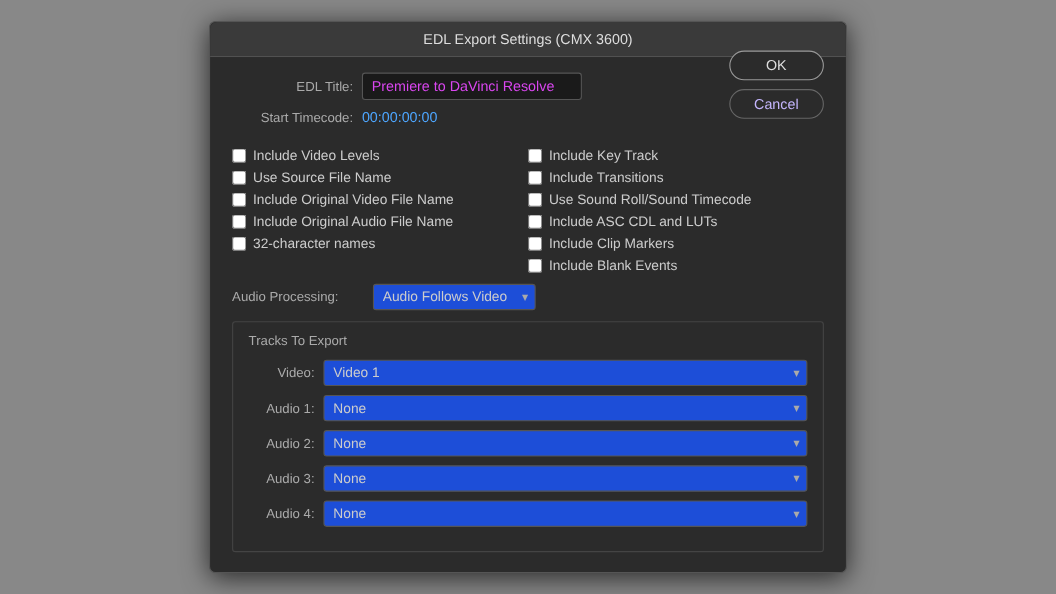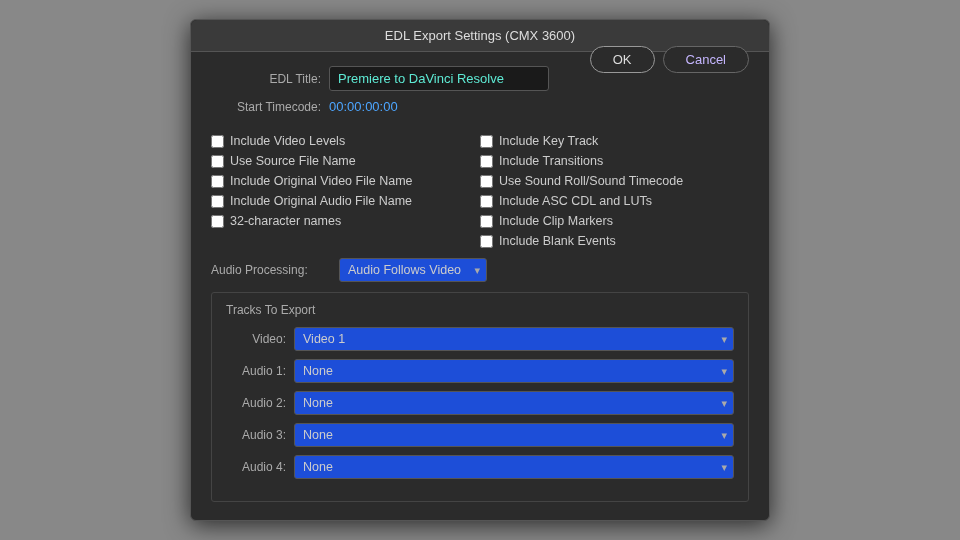--- a/index.html
+++ b/index.html
@@ -36,25 +36,25 @@
     .label-right {
       color: #aaa;
       font-size: 12px;
       margin-right: 8px;
       text-align: right;
       min-width: 110px;
     }
     .edl-title-input {
       background: #1a1a1a;
       border: 1px solid #555;
-      color: #5eead4;
+      color: #d946ef;
       padding: 4px 8px;
       font-size: 13px;
       border-radius: 3px;
-      width: 220px;
+      width: 200px;
     }
     .timecode {
       color: #4da6ff;
       font-size: 13px;
     }
     .ok-btn, .cancel-btn {
       border-radius: 14px;
       padding: 5px 22px;
       font-size: 13px;
       cursor: pointer;
@@ -64,21 +64,21 @@
       color: #ddd;
       border: 1.5px solid #999;
     }
     .cancel-btn {
       background: #2b2b2b;
       color: #c4b5fd;
       border: 1px solid #666;
     }
     .buttons-col {
       display: flex;
-      flex-direction: row;
+      flex-direction: column;
       gap: 8px;
       margin-left: auto;
       margin-top: -20px;
     }
     .header-area {
       display: flex;
       align-items: flex-start;
       margin-bottom: 12px;
     }
     .header-left {

